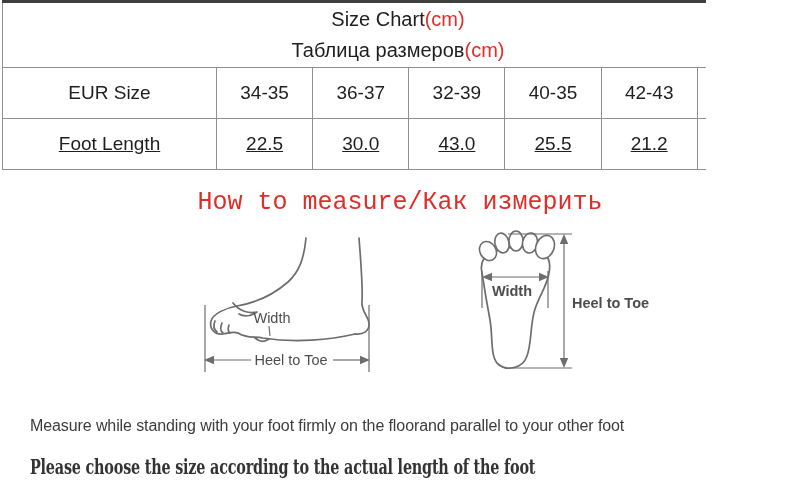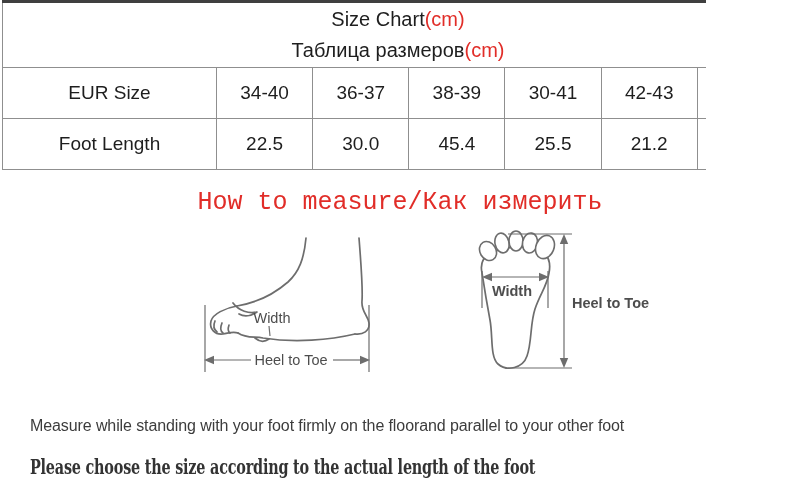--- a/index.html
+++ b/index.html
@@ -18,21 +18,21 @@
   table.size-table td{
     border:1px solid var(--border-gray,#8f8f8f);
     text-align:center;vertical-align:middle;
     font-size:19px;color:var(--text-dark,#1e1e1e);
     padding:0;
   }
   td.title-cell{height:64px;}
   .title-line{font-size:20px;line-height:31px;text-align:center;}
   .red{color:var(--accent-red,#e12d28);}
   tr.header-row td{height:50px;}
-  tr.data-row td{height:50px;}
+  tr.data-row td{height:50px;text-decoration:underline;}
   
   .measure-heading{
     position:absolute;top:188px;left:0;width:800px;text-align:center;
     font-size:25px;color:var(--accent-red,#e12d28);font-family:Liberation Mono, monospace;
   }
   .diagram{position:absolute;}
   .diagram-side{left:195px;top:233px;}
   .diagram-bottom{left:452px;top:216px;}
   .diag-line{stroke:var(--diagram-gray,#6d6d6d);fill:none;stroke-width:1.7;stroke-linecap:round;stroke-linejoin:round;}
   .dim-line{stroke:var(--diagram-gray,#6d6d6d);fill:none;stroke-width:1.2;}
@@ -72,32 +72,32 @@
     </colgroup>
     <tbody>
         <tr>
       <td colspan="7" class="title-cell">
         <div class="title-line"><span>Size Chart</span><span class="red">(cm)</span></div>
         <div class="title-line"><span>Таблица размеров</span><span class="red">(cm)</span></div>
       </td>
     </tr>
     <tr class="header-row">
       <td>EUR Size</td>
-      <td>34-40</td>
+      <td>34-35</td>
       <td>36-37</td>
-      <td>38-39</td>
-      <td>30-41</td>
+      <td>32-39</td>
+      <td>40-35</td>
       <td>42-43</td>
       <td>44-45</td>
     </tr>
     <tr class="data-row">
       <td>Foot Length</td>
       <td class="red">22.5</td>
       <td class="red">30.0</td>
-      <td class="red">45.4</td>
+      <td class="red">43.0</td>
       <td class="red">25.5</td>
       <td class="red">21.2</td>
       <td class="red">27.5</td>
     </tr>
   </tbody>
     </table>
 
   <div class="measure-heading">How to measure/Как измерить</div>
 
   <svg class="diagram diagram-side" width="186" height="150" viewBox="0 0 186 150">

